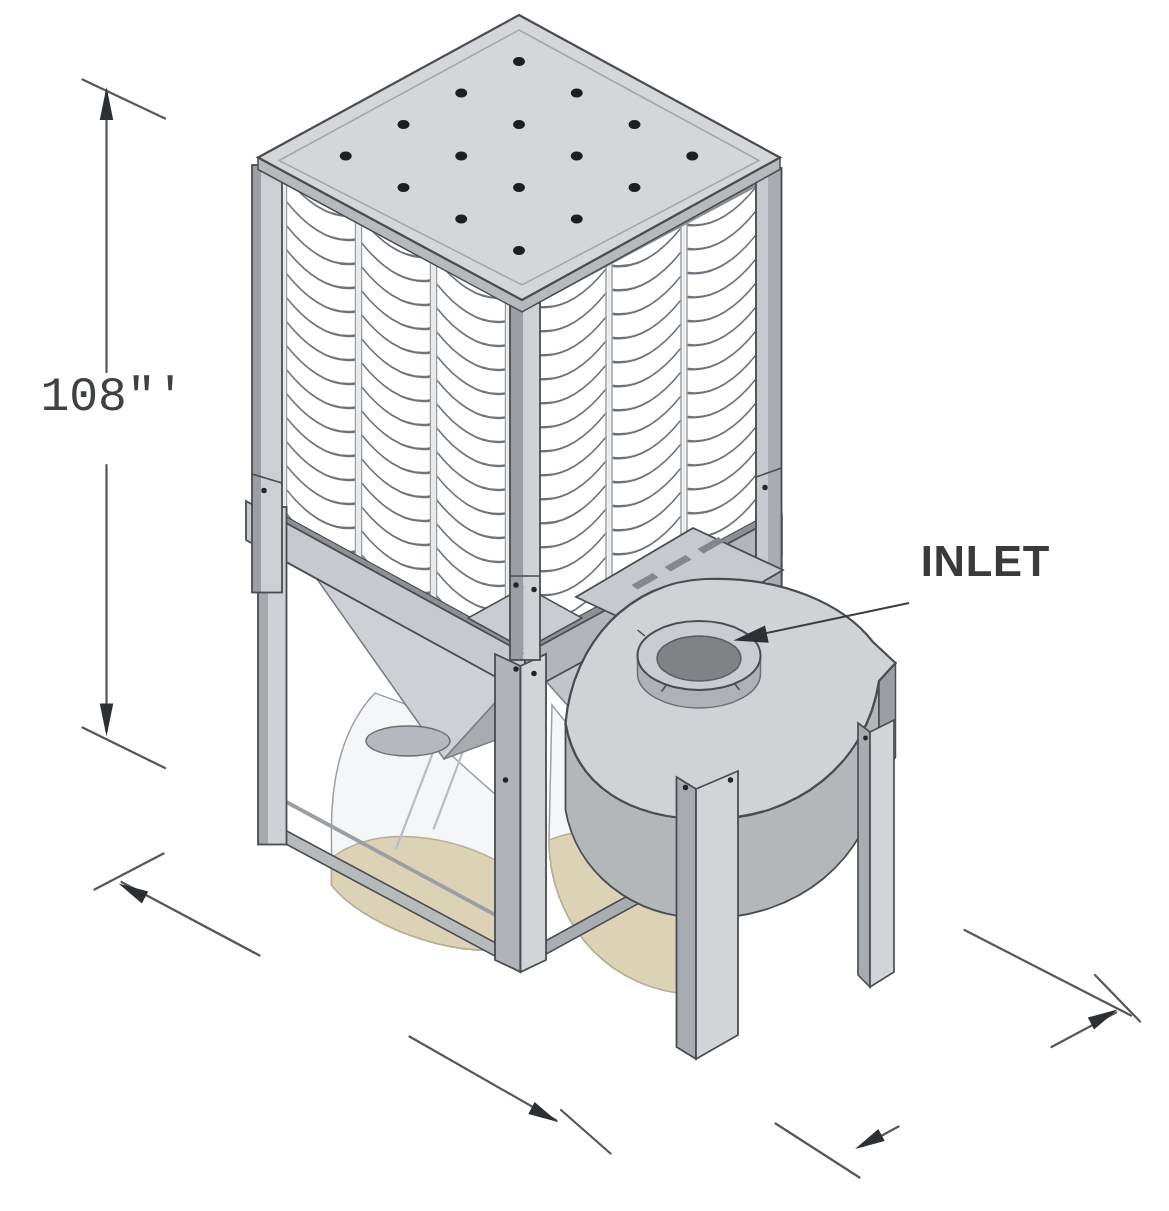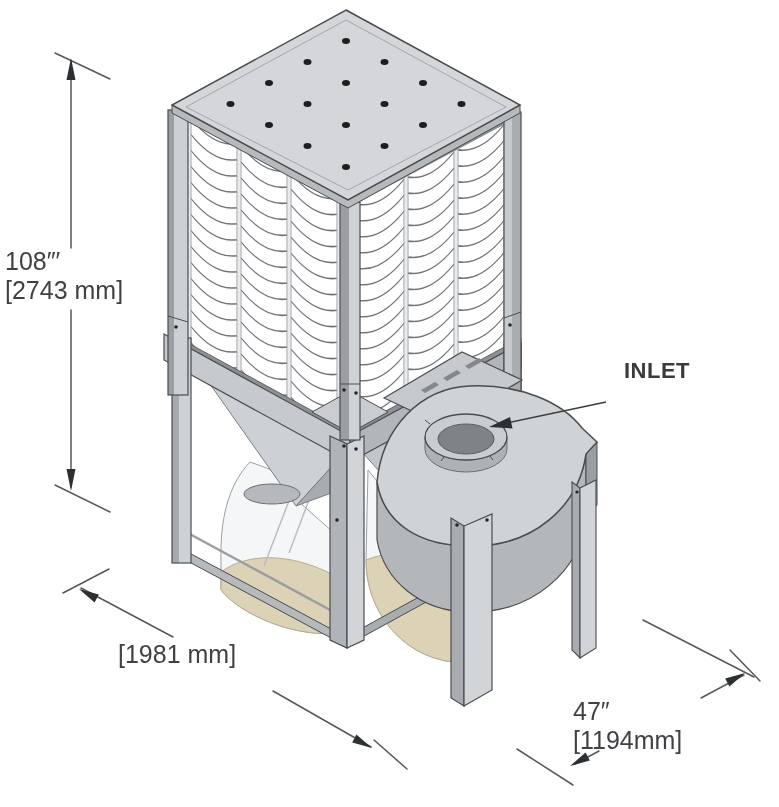--- a/index.html
+++ b/index.html
@@ -1,21 +1,21 @@
 <!DOCTYPE html>
 <html><head>
 <meta charset="utf-8">
 <style>
   html,body{margin:0;padding:0;background:#ffffff;}
   #stage{position:relative;width:779px;height:807px;background:#ffffff;overflow:hidden;
          font-family:"DejaVu Serif", serif;}
   #stage svg{position:absolute;left:0;top:0;}
-  .dim-label{position:absolute;color:#3f4245;font-size:25px;line-height:1.14;
-             font-family:Liberation Sans, sans-serif;}
-  .inlet-label{position:absolute;text-align:center;color:#3a3a3a;font-size:22px;line-height:1.2;
+  .dim-label{position:absolute;text-align:center;color:#3f4245;font-size:32px;line-height:1.14;
+             font-family:Liberation Mono, monospace;}
+  .inlet-label{position:absolute;text-align:center;color:#3a3a3a;font-size:29px;line-height:1.2;
              font-weight:bold;font-family:"Liberation Sans", sans-serif;letter-spacing:.5px;}
 </style>
 </head>
 <body>
 
 <div id="stage">
 
 <svg width="779" height="807" viewBox="0 0 779 807">
   <defs>
     <g id="cart">
@@ -212,26 +212,20 @@
       <line x1="517" y1="749" x2="573" y2="785"></line>
       <line x1="643" y1="620" x2="754" y2="677"></line>
       <polygon points="745,673 729.4,686.4 725.2,678.4" fill="#2d3033" stroke="none"></polygon>
       <polygon points="570,766 585.6,752.6 589.8,760.6" fill="#2d3033" stroke="none"></polygon>
     </g>
   </g>
 </svg>
 
 <div class="dim-label" style="left:5px;top:247px;width:140px;">
   <div>108″′</div>
-  <div>[2743 mm]</div>
 </div>
 <div class="dim-label" style="left:118px;top:640px;width:180px;">
-  <div>[1981 mm]</div>
-</div>
-<div class="dim-label" style="left:573px;top:697px;width:170px;">
-  <div>47″</div>
-  <div>[1194mm]</div>
 </div>
 <div class="inlet-label" style="left:587px;top:358px;width:140px;">
   <div>INLET</div>
 </div>
 
 </div>
 
 </body></html>

